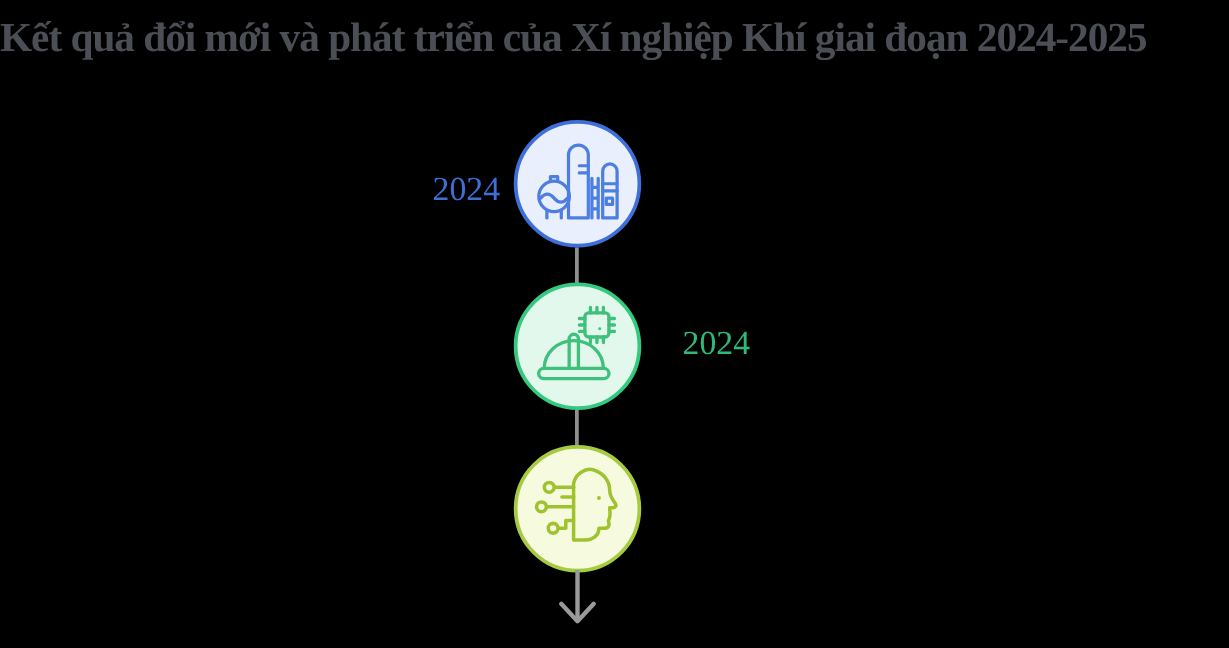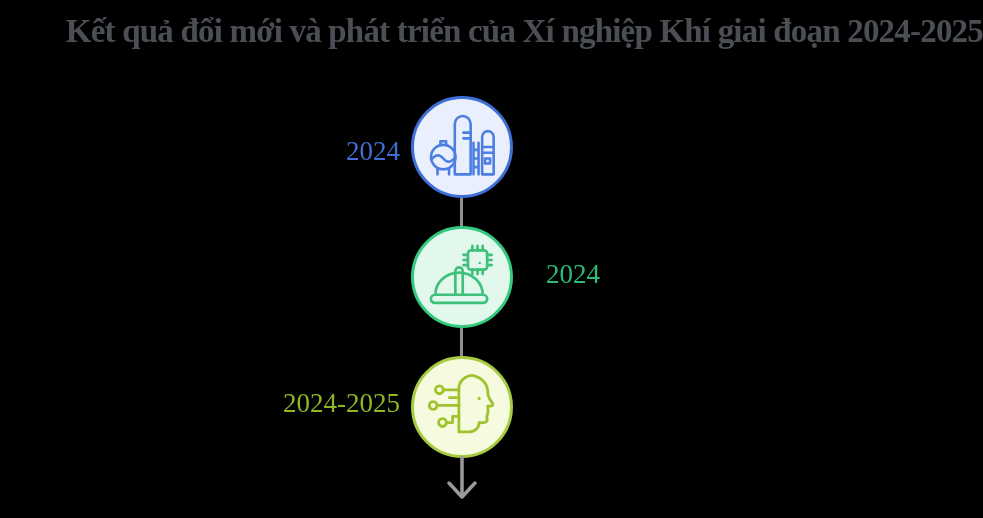--- a/index.html
+++ b/index.html
@@ -6,21 +6,21 @@
   body{
     width:983px;height:518px;
     background:#000;
     font-family:"Liberation Serif", serif;
     position:relative;
     overflow:hidden;
   }
   .canvas{position:absolute;inset:0;}
   .title{
     position:absolute;top:13px;left:0;right:0;
-    text-align:right;white-space:nowrap;
+    text-align:left;white-space:nowrap;
     font-weight:bold;font-size:33px;letter-spacing:-0.8px;
     color:#4b4f55;
   }
   .node{
     position:absolute;width:102px;height:102px;border-radius:50%;
     box-sizing:border-box;border:3px solid;left:411px;
     display:flex;align-items:center;justify-content:center;
   }
   .node-1{top:96px;border-color:#3e6fd8;background:#e9effc;}
   .node-2{top:226px;border-color:#33c97e;background:#e3f8ec;}
@@ -94,21 +94,20 @@
         <path d="M46,48 H19"></path>
           <circle cx="13" cy="48" r="5"></circle>
         <path d="M46,62 H38 V70 H31"></path>
           <circle cx="25" cy="70" r="5"></circle>
       </svg>
     </span>
   </div>
 
   <div class="year-label label-1">2024</div>
   <div class="year-label label-2">2024</div>
-  <div class="year-label label-3">2024-2025</div>
 
   <span class="arrow">
     <svg width="36" height="52" viewBox="0 0 36 52" fill="none" stroke="#9a9a9a" stroke-width="3.5" stroke-linecap="round" stroke-linejoin="round">
       <path d="M18,0 V39"></path>
       <path d="M5,27 L18,41 L31,27"></path>
     </svg>
   </span>
 
 </div>
 

